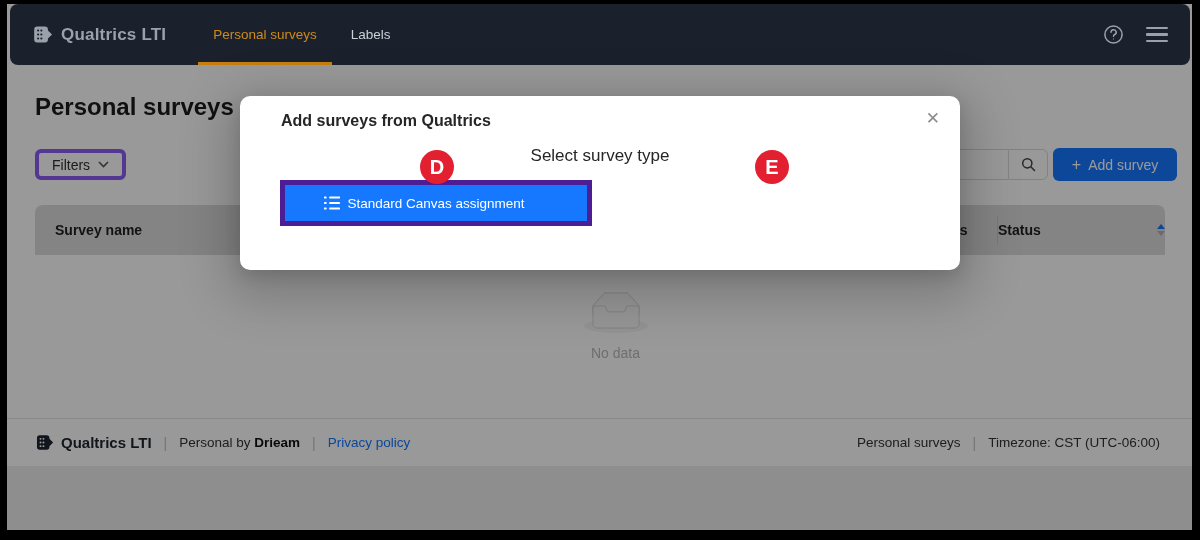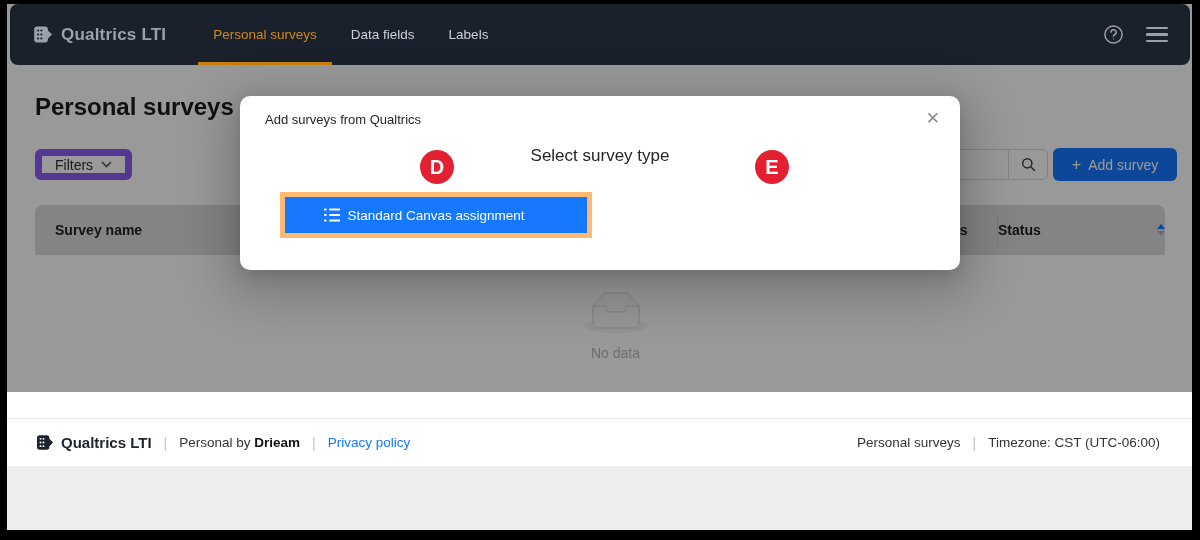--- a/index.html
+++ b/index.html
@@ -1,19 +1,19 @@
 <!DOCTYPE html>
 <html><head>
 <meta charset="utf-8">
 <style>
   * { margin:0; padding:0; box-sizing:border-box; }
   html,body { width:1200px; height:540px; overflow:hidden; }
   body { background:#000; font-family:"Liberation Sans", sans-serif; position:relative; }
 
-  .app { position:absolute; left:7px; top:4px; width:1185px; height:388px; background:#fff; }
+  .app { position:absolute; left:7px; top:4px; width:1185px; height:526px; background:#fff; }
 
   
   .navbar { position:absolute; left:3px; top:0; width:1180px; height:61px;
     background:#1a212c; border-radius:8px; display:flex; align-items:center; z-index:45; }
   .brand { display:flex; align-items:center; gap:8px; margin-left:22px; }
   .brand-text { color:#9aa1ab; font-size:17px; font-weight:700; letter-spacing:.2px; }
   .nav-tabs { display:flex; margin-left:30px; height:61px; }
   .nav-tab { position:relative; height:61px; display:flex; align-items:center;
     padding:0 17px; font-size:13.5px; color:#ccd1d8; cursor:pointer; }
   .nav-tab.active { color:#d08a19; }
@@ -22,21 +22,21 @@
   .nav-right { margin-left:auto; margin-right:22px; display:flex; align-items:center; gap:22px; }
   .nav-icon { color:#9aa1ab; display:flex; align-items:center; cursor:pointer; }
   .hamburger { width:22px; display:flex; flex-direction:column; gap:4px; cursor:pointer; }
   .hamburger span { height:2.5px; background:#9aa1ab; border-radius:1px; }
 
   
   .content { position:absolute; left:0; top:61px; width:1185px; height:465px; background:#fff; }
   .page-title { position:absolute; left:28px; top:28px; font-size:24px; font-weight:700; color:#1c1c1e; }
 
   .filters-btn { position:absolute; left:28px; top:84px; height:31px; padding:0 13px;
-    display:inline-flex; align-items:center; gap:8px; background:#fff; border:7px solid #8b5cf6;
+    display:inline-flex; align-items:center; gap:8px; background:#fff; border:4px solid #8b5cf6;
     border-radius:6px; font-size:14px; color:#2f2f2f; cursor:pointer; }
 
   .search-group { position:absolute; left:893px; top:84px; height:31px; display:flex; }
   .search-input { width:108px; height:31px; border:1px solid #d9d9d9; border-right:none;
     border-radius:6px 0 0 6px; padding:0 10px; font-size:13px; color:#333; outline:none; background:#fff; }
   .search-btn { width:40px; height:31px; border:1px solid #d9d9d9; border-radius:0 6px 6px 0;
     background:#fff; display:flex; align-items:center; justify-content:center; cursor:pointer; }
 
   .add-btn { position:absolute; left:1046px; top:83px; width:124px; height:33px; background:#1677ff;
     color:#fff; border:none; border-radius:6px; font-size:14px; display:flex; align-items:center;
@@ -74,27 +74,27 @@
   .f-link { font-size:13.5px; color:#1677ff; cursor:pointer; text-decoration:none; }
   .subfooter { position:absolute; left:0; top:401px; width:1185px; height:64px; background:#ededed; }
 
   
   .mask { position:absolute; inset:0; background:rgba(0,0,0,0.40); z-index:40; }
 
   
   .modal { position:absolute; left:233px; top:92px; width:720px; height:174px; background:#fff;
     border-radius:10px; z-index:60;
     box-shadow:0 14px 50px 14px rgba(0,0,0,0.20), 0 6px 16px rgba(0,0,0,0.12); }
-  .modal-title { position:absolute; left:25px; top:16px; font-size:13px; font-weight:400; color:#262626; }
+  .modal-title { position:absolute; left:41px; top:16px; font-size:16px; font-weight:700; color:#262626; }
   .modal-close { position:absolute; right:20px; top:12px; font-size:17px; color:#8c8c8c;
     background:none; border:none; cursor:pointer; font-family:inherit; }
   .modal-subtitle { position:absolute; left:0; top:50px; width:100%; text-align:center;
     font-size:17px; font-weight:500; color:#262626; }
 
-  .opt-outline { position:absolute; top:96px; width:312px; height:46px; background:#fdba74; }
+  .opt-outline { position:absolute; top:84px; width:312px; height:46px; background:#4c1d95; }
   .opt-outline.d { left:40px; }
   .opt-outline.e { left:368px; }
   .opt-btn { position:absolute; left:5px; top:5px; width:302px; height:36px; border:none;
     display:flex; align-items:center; justify-content:center; color:#fff; font-size:13.5px;
     cursor:pointer; font-family:inherit; }
   .opt-icon { position:absolute; left:38px; top:9px; display:flex; }
 
   .badge { position:absolute; top:54px; width:34px; height:34px; border-radius:50%;
     background:#e32030; z-index:70; display:flex; align-items:center; justify-content:center;
     color:#fff; font-size:20px; font-weight:700; }
@@ -116,21 +116,20 @@
           <circle cx="6.4" cy="11" r="1.15" fill="#1a212c"></circle>
             <circle cx="9.8" cy="11" r="1.15" fill="#1a212c"></circle>
           <circle cx="6.4" cy="15.2" r="1.15" fill="#1a212c"></circle>
             <circle cx="9.8" cy="15.2" r="1.15" fill="#1a212c"></circle>
         </svg>
       </span>
       <span class="brand-text">Qualtrics LTI</span>
     </div>
     <div class="nav-tabs">
       <div class="nav-tab active">Personal surveys</div>
-      <div class="nav-tab">Data fields</div>
       <div class="nav-tab">Labels</div>
     </div>
     <div class="nav-right">
       <span class="nav-icon">
         <svg width="21" height="21" viewBox="0 0 22 22" fill="none" stroke="#9aa1ab" stroke-width="1.6">
           <circle cx="11" cy="11" r="9"></circle>
           <path d="M8.4 8.6 a2.7 2.7 0 1 1 3.6 2.6 c-.8.3-1 .9-1 1.7" stroke-linecap="round"></path>
           <circle cx="11" cy="15.6" r="0.6" fill="#9aa1ab" stroke="none"></circle>
         </svg>
       </span>

